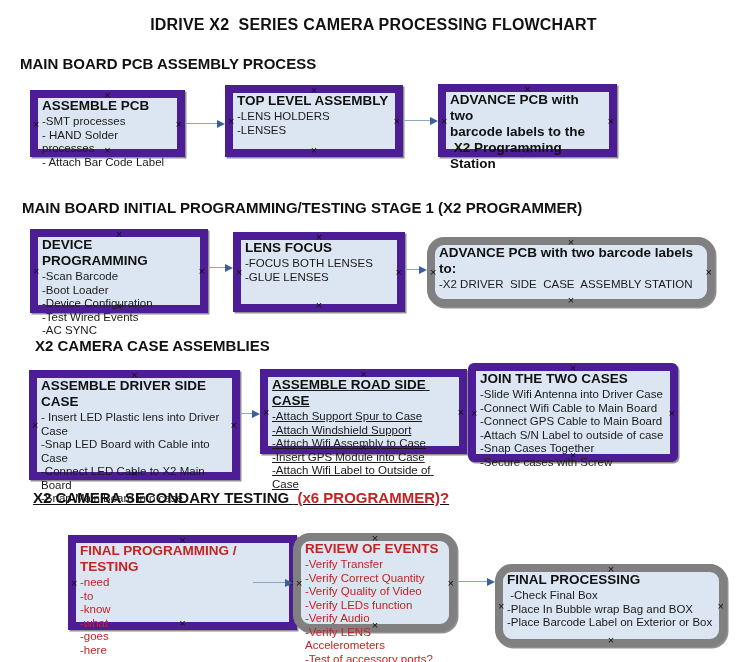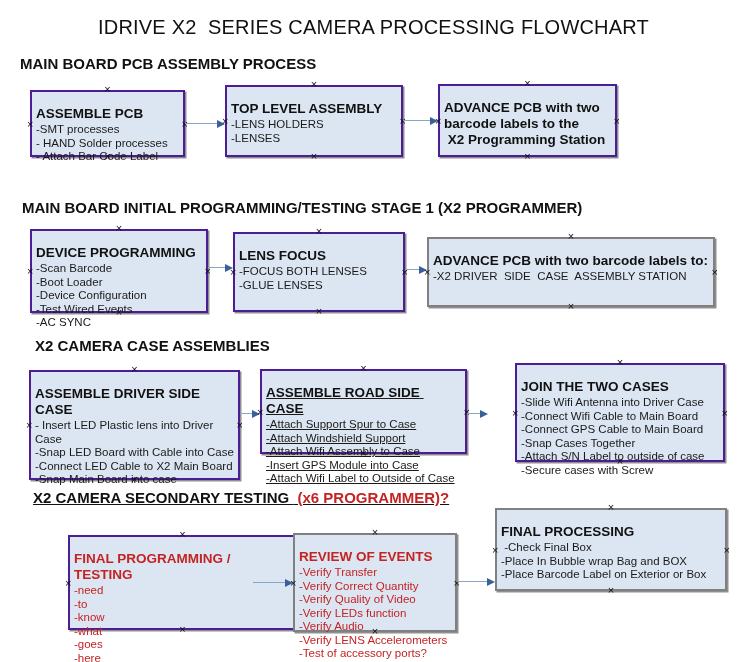--- a/index.html
+++ b/index.html
@@ -2,32 +2,32 @@
 <html><head>
 <meta charset="utf-8">
 <style>
   html,body{margin:0;padding:0;background:#ffffff;}
   .canvas{
     position:relative;width:747px;height:662px;background:#ffffff;
     font-family:"Liberation Sans","DejaVu Sans",sans-serif;color:#1a1a1a;overflow:hidden;
   }
   .main-title{
     position:absolute;top:16px;left:0;width:747px;text-align:center;
-    font-size:20px;font-weight:normal;color:#111;white-space:pre;letter-spacing:.2px;
+    font-size:16px;font-weight:bold;color:#111;white-space:pre;letter-spacing:.2px;
   }
   .sec-h{
     position:absolute;font-size:15px;font-weight:bold;color:#111;white-space:pre;
   }
   .sec-h .red-part{color:#c42323;}
   .box{
-    position:absolute;background:#dce6f2;border:2px solid #4c1d95;
-    box-shadow:1.5px 1.5px 0 #8f8f8f;padding:14px 4px;box-sizing:border-box;
+    position:absolute;background:#dce6f2;border:8px solid #4c1d95;
+    box-shadow:1.5px 1.5px 0 #8f8f8f;padding:0 4px;box-sizing:border-box;
     overflow:visible;
   }
-  .box.gray{border-color:#808080;}
+  .box.gray{border-color:#808080;border-radius:17px;}
   .box-title{
     font-size:13.5px;font-weight:bold;line-height:16px;white-space:pre-wrap;margin:0 0 1px 0;color:#111;
   }
   .box-line{
     font-size:11.5px;line-height:13.5px;white-space:pre-wrap;color:#1a1a1a;
   }
   .box.red .box-title,.box.red .box-line{color:#c42323;}
   
   .box::before{
     content:"\00d7";position:absolute;top:-8px;left:50%;transform:translateX(-50%);
@@ -156,29 +156,29 @@
     <div class="box-line">-Attach Wifi Assembly to Case</div>
     <div class="box-line">-Insert GPS Module into Case</div>
     <div class="box-line">-Attach Wifi Label to Outside of Case</div>
   </div>
 
   <div class="arrow" style="left:467px;top:409px;width:21px;">
     <span class="shaft"></span>
       <span class="head"></span>
   </div>
 
-  <div class="box" style="left:515px;top:363px;width:210px;height:99px;">
+  <div class="box" style="left:468px;top:363px;width:210px;height:99px;border-radius:6px;">
     <span class="ax ax-l"></span>
     <span class="ax ax-r"></span>
     <div class="box-title">JOIN THE TWO CASES</div>
     <div class="box-line">-Slide Wifi Antenna into Driver Case</div>
     <div class="box-line">-Connect Wifi Cable to Main Board</div>
     <div class="box-line">-Connect GPS Cable to Main Board</div>
+    <div class="box-line">-Attach S/N Label to outside of case</div>
     <div class="box-line">-Snap Cases Together</div>
-    <div class="box-line">-Attach S/N Label to outside of case</div>
     <div class="box-line">-Secure cases with Screw</div>
   </div>
 
   <div class="sec-h" style="left:33px;top:489px;text-decoration:underline;"><span>X2 CAMERA SECONDARY TESTING </span><span class="red-part"> (x6 PROGRAMMER)?</span></div>
 
   <div class="box red" style="left:24px;top:535px;width:229px;height:95px;margin-left:44px;">
     <span class="ax ax-l"></span>
     <span class="ax ax-r"></span>
     <div class="box-title">FINAL PROGRAMMING / TESTING</div>
     <div class="box-line">-need</div>
@@ -205,21 +205,21 @@
     <div class="box-line">-Verify Audio</div>
     <div class="box-line">-Verify LENS Accelerometers</div>
     <div class="box-line">-Test of accessory ports?</div>
   </div>
 
   <div class="arrow" style="left:457px;top:577px;width:38px;">
     <span class="shaft"></span>
       <span class="head"></span>
   </div>
 
-  <div class="box gray" style="left:495px;top:508px;width:232px;height:83px;">
+  <div class="box gray" style="left:495px;top:564px;width:232px;height:83px;">
     <span class="ax ax-l"></span>
     <span class="ax ax-r"></span>
     <div class="box-title">FINAL PROCESSING</div>
     <div class="box-line"> -Check Final Box</div>
     <div class="box-line">-Place In Bubble wrap Bag and BOX</div>
     <div class="box-line">-Place Barcode Label on Exterior or Box</div>
   </div>
 
 </div>
 

